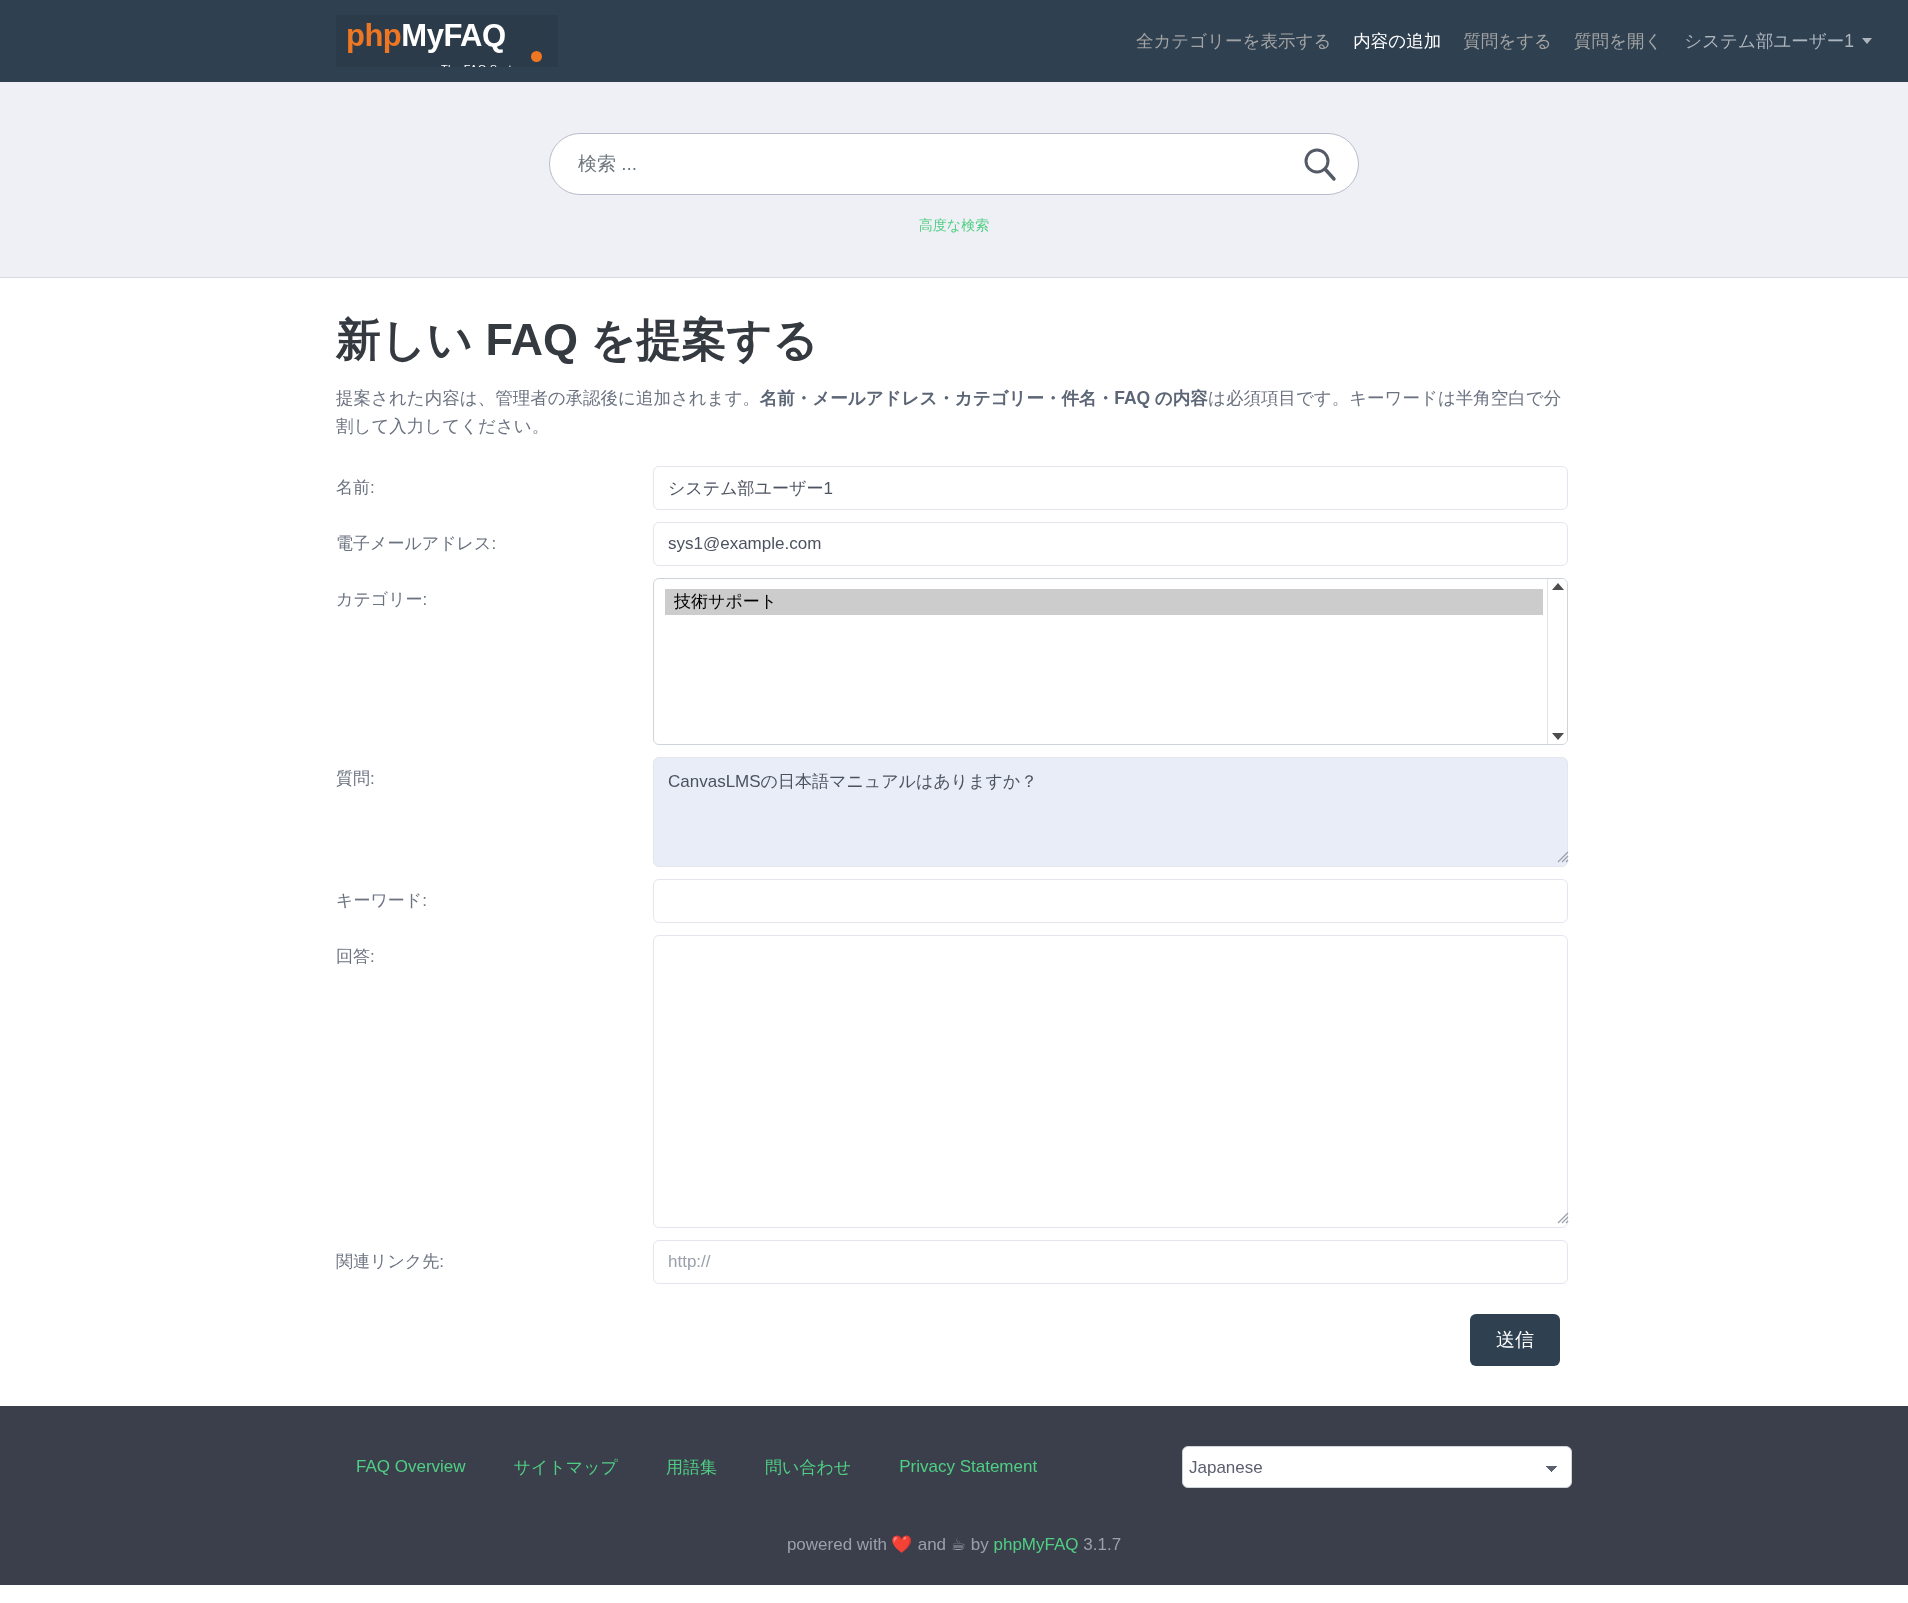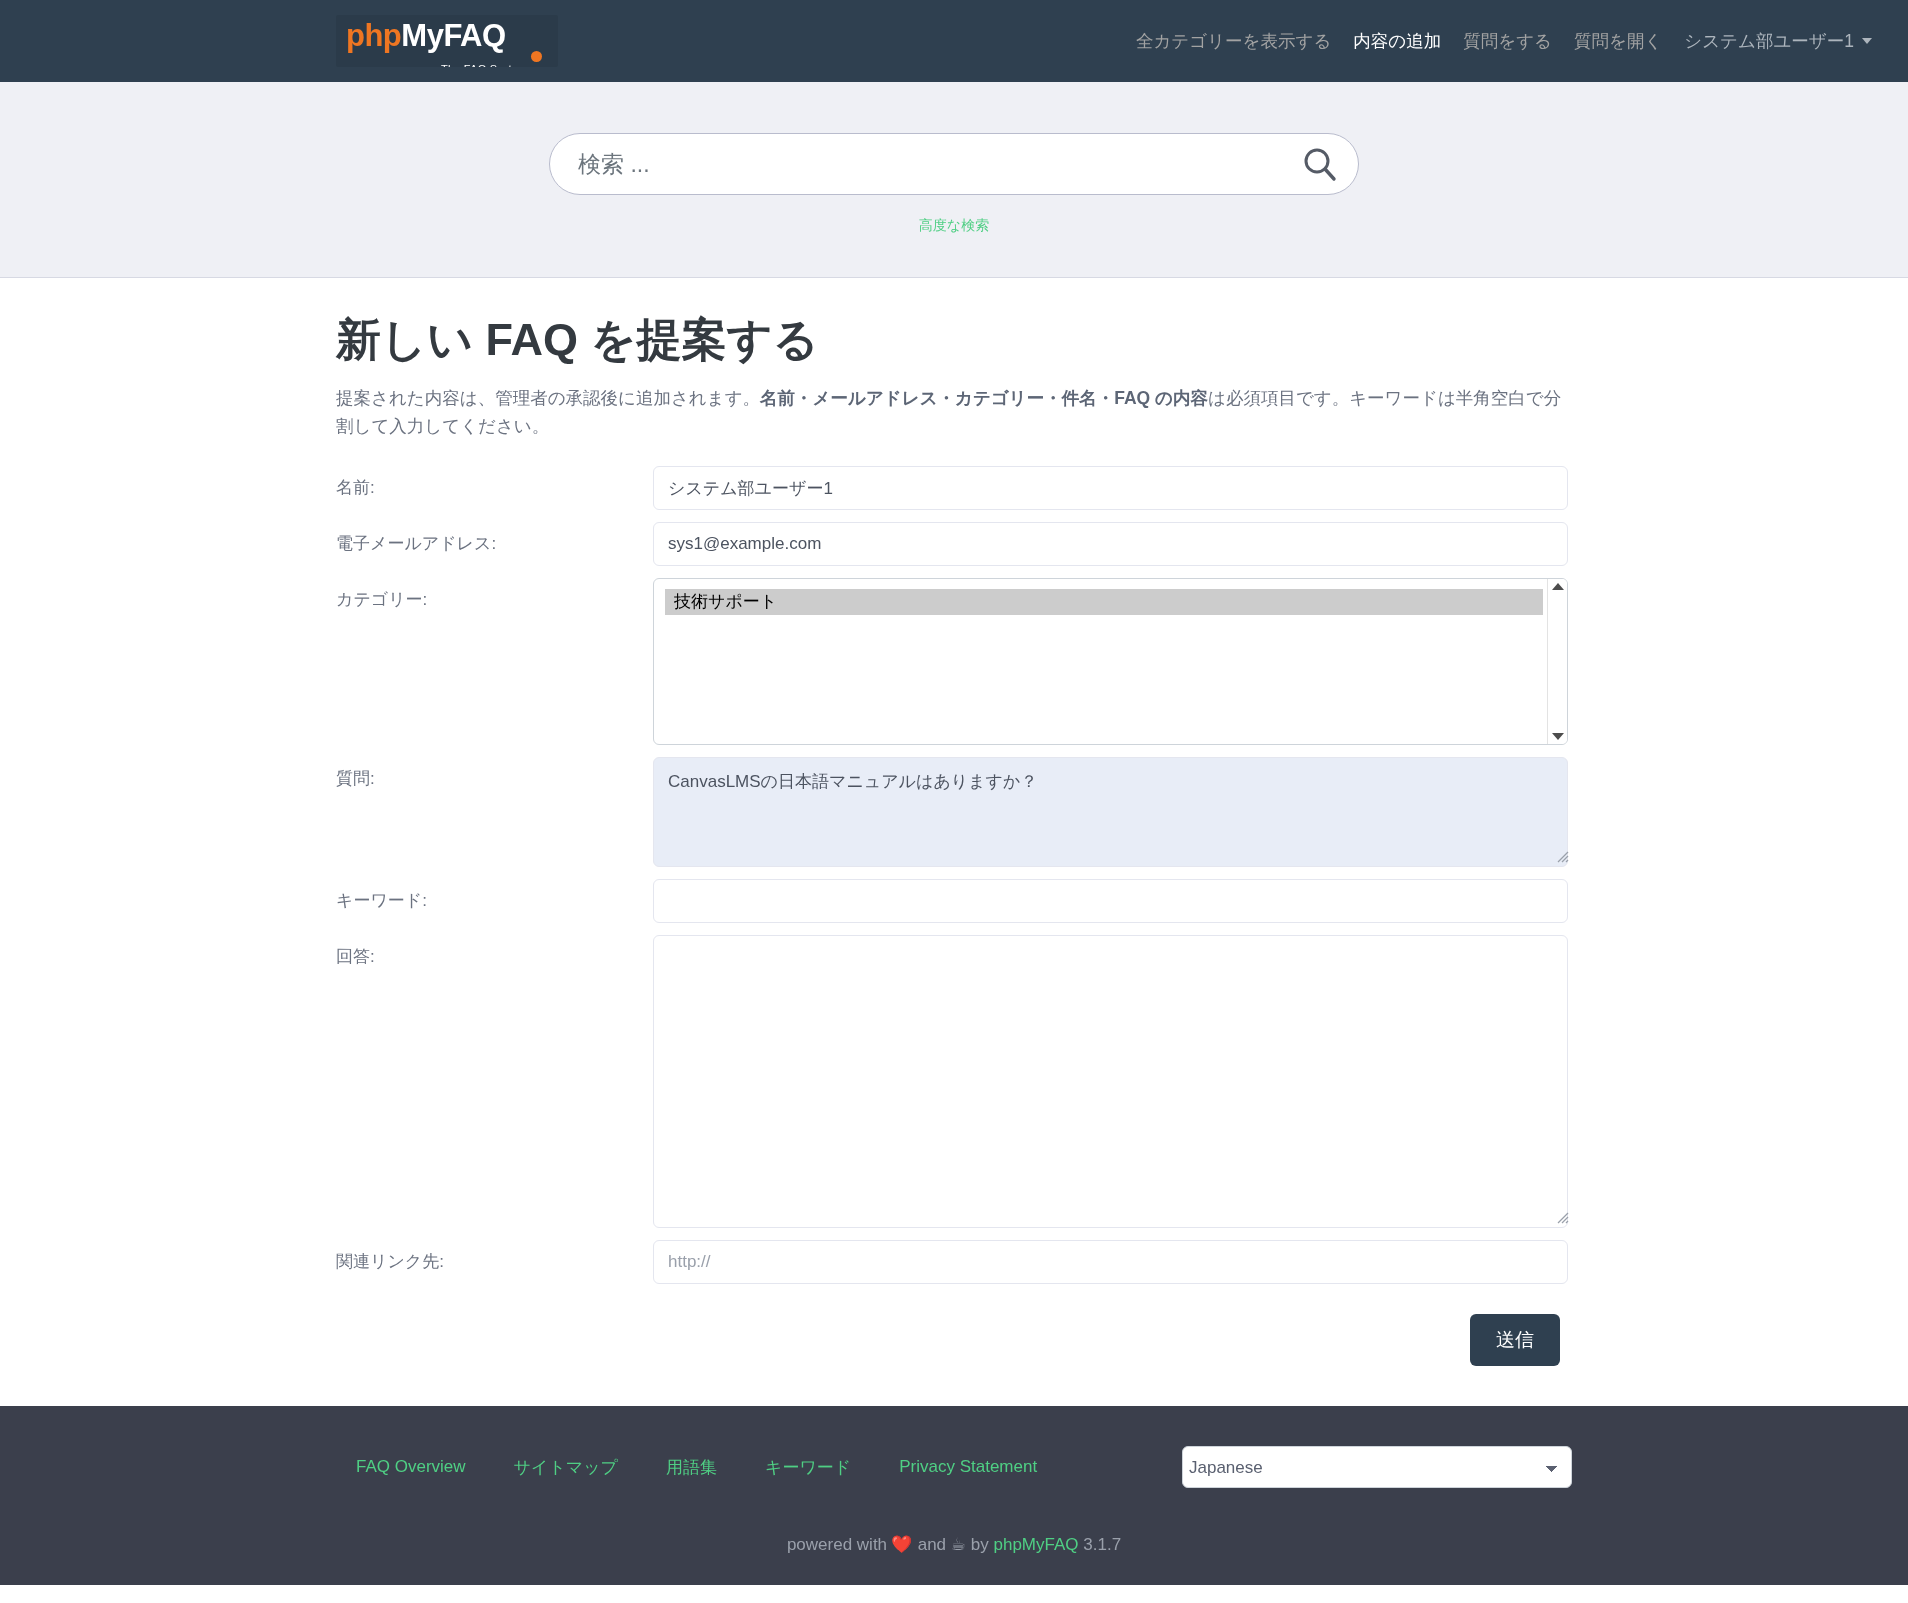--- a/index.html
+++ b/index.html
@@ -109,21 +109,21 @@
   .search-wrap {
     width: 810px;
     position: relative;
   }
   .search-input {
     width: 810px;
     height: 62px;
     border-radius: 34px;
     border: 1px solid #b9bccd;
     background: #ffffff;
-    font-size: 23px;
+    font-size: 19px;
     color: #5a6070;
     padding: 0 70px 0 28px;
     outline: none;
     font-family: inherit;
   }
   .search-input::placeholder { color: #6c757d; }
   .search-btn {
     position: absolute;
     right: 18px;
     top: 11px;
@@ -451,21 +451,21 @@
 
   </form>
 </div>
 
 <div class="footer">
   <div class="footer-top">
     <div class="footer-links">
       <a class="footer-link">FAQ Overview</a>
       <a class="footer-link">サイトマップ</a>
       <a class="footer-link">用語集</a>
-      <a class="footer-link">キーワード</a>
+      <a class="footer-link">問い合わせ</a>
       <a class="footer-link">Privacy Statement</a>
     </div>
     <select class="lang-select">
       <option>Japanese</option>
     </select>
   </div>
 
   <div class="footer-bottom">
     <span>powered with</span>
     <span class="emoji">❤️</span>

